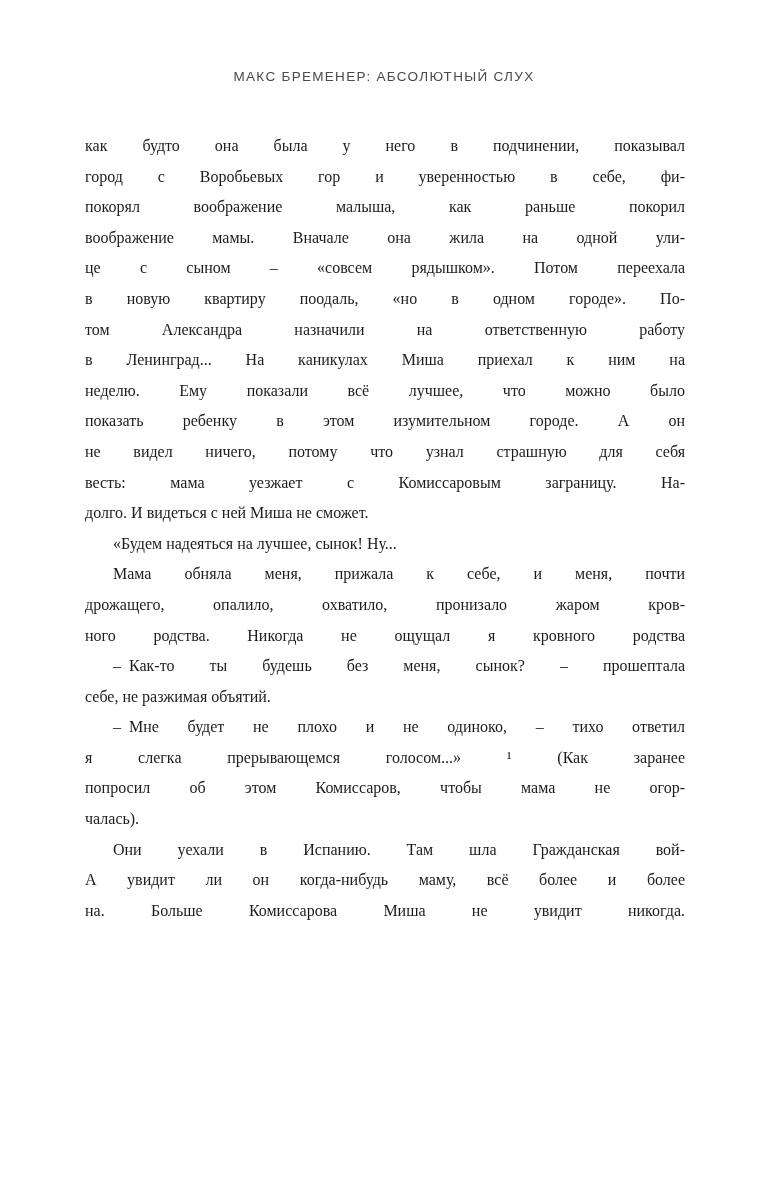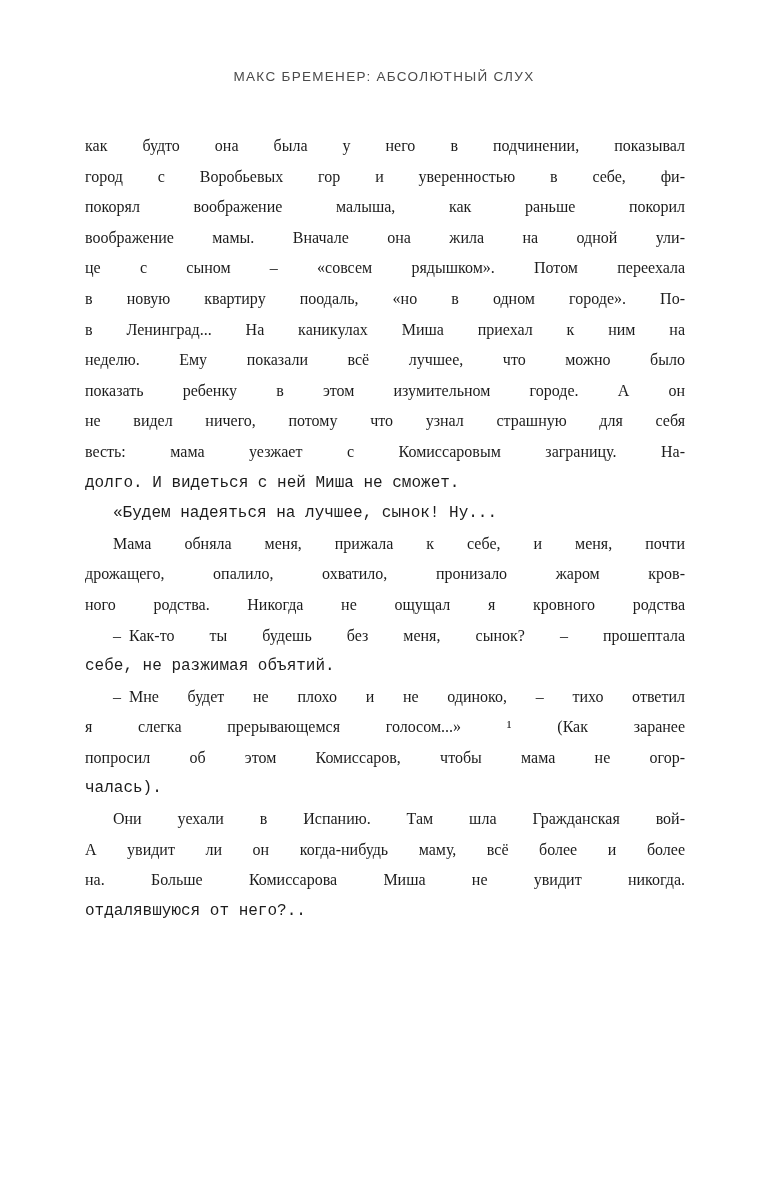--- a/index.html
+++ b/index.html
@@ -32,21 +32,20 @@
     color: #1c1c1c;
   }
   .line {
     text-align: justify;
     text-align-last: justify;
     white-space: normal;
   }
   .line.last {
     text-align: right;
     text-align-last: left;
-    font-family: Liberation Mono, monospace;
   }
   .line.indent {
     text-indent: 28px;
   }
   .footnote-area {
     position: absolute;
     left: 85px;
     top: 1026px;
     width: 600px;
     color: #1c1c1c;
@@ -84,20 +83,21 @@
 
   <div class="running-head">МАКС БРЕМЕНЕР: АБСОЛЮТНЫЙ СЛУХ</div>
 
   <div class="text-block">
       <div class="line">как будто она была у него в подчинении, показывал</div>
       <div class="line">город с Воробьевых гор и уверенностью в себе, фи-</div>
       <div class="line">покорял воображение малыша, как раньше покорил</div>
       <div class="line">воображение мамы. Вначале она жила на одной ули-</div>
       <div class="line">це с сыном – «совсем рядышком». Потом переехала</div>
       <div class="line">в новую квартиру поодаль, «но в одном городе». По-</div>
+      <div class="line">том Александра назначили на ответственную работу</div>
       <div class="line">в Ленинград... На каникулах Миша приехал к ним на</div>
       <div class="line">неделю. Ему показали всё лучшее, что можно было</div>
       <div class="line">показать ребенку в этом изумительном городе. А он</div>
       <div class="line">не видел ничего, потому что узнал страшную для себя</div>
       <div class="line">весть: мама уезжает с Комиссаровым заграницу. На-</div>
       <div class="line last">долго. И видеться с ней Миша не сможет.</div>
       <div class="line last indent">«Будем надеяться на лучшее, сынок! Ну...</div>
       <div class="line indent">Мама обняла меня, прижала к себе, и меня, почти</div>
       <div class="line">дрожащего, опалило, охватило, пронизало жаром кров-</div>
       <div class="line">ного родства. Никогда не ощущал я кровного родства</div>

